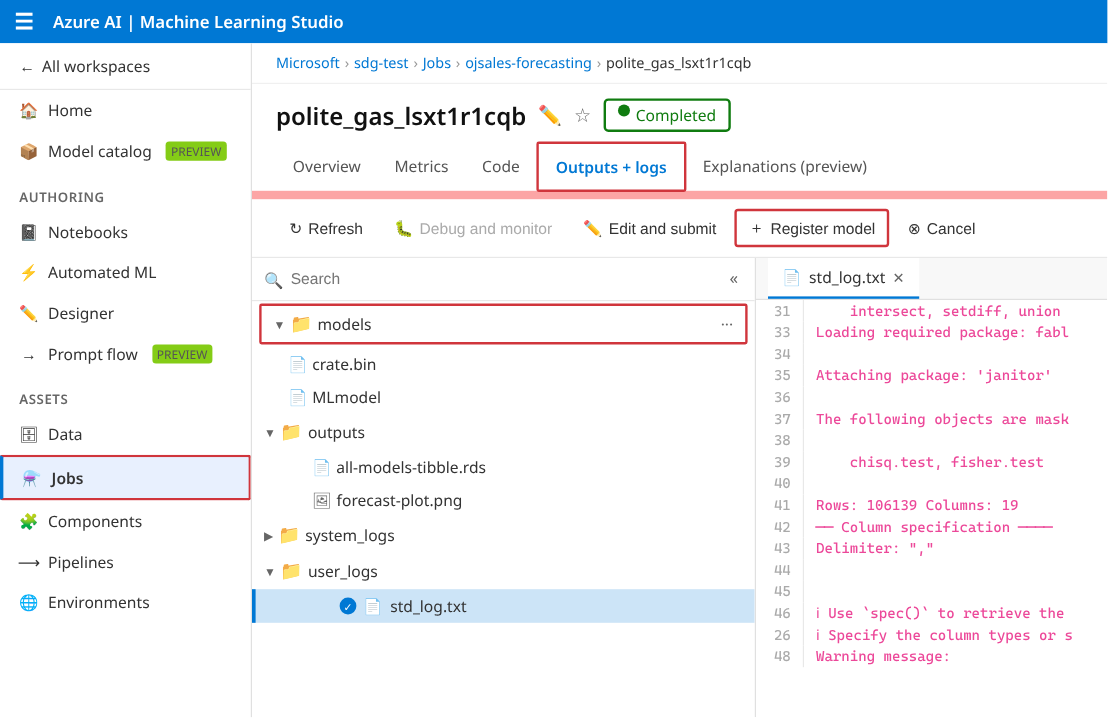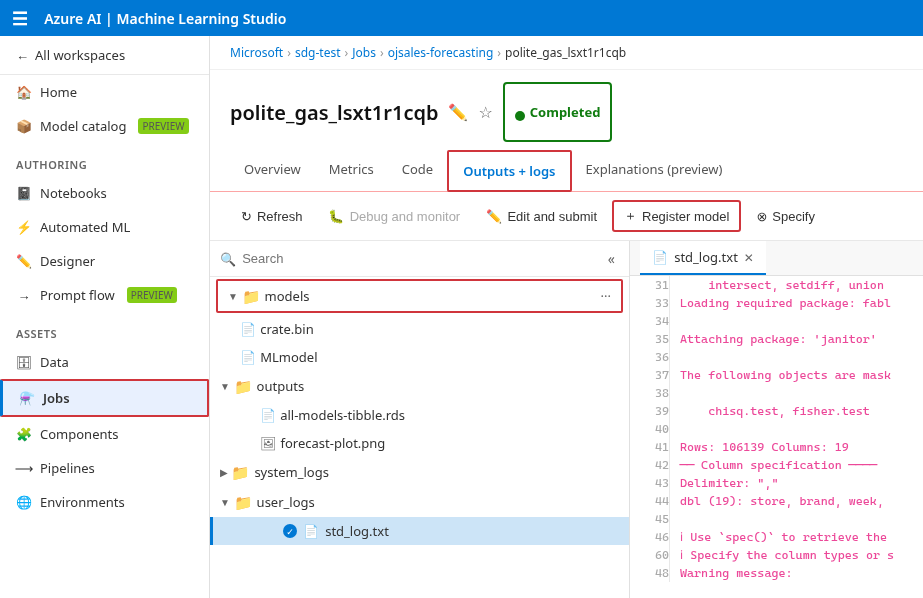--- a/index.html
+++ b/index.html
@@ -94,36 +94,37 @@
       padding: 12px 20px 8px;
       display: flex;
       align-items: center;
       gap: 10px;
       flex-shrink: 0;
     }
     .page-title { font-size: 20px; font-weight: 600; color: #111; }
     .icon-btn { cursor: pointer; color: #666; font-size: 16px; }
     .status-badge {
       display: flex;
-      align-items: flex-end;
+      align-items: flex-start;
       gap: 5px;
       background: #fff;
       border: 2px solid #107c10;
       border-radius: 4px;
-      padding: 19px 10px;
-      font-size: 13px;
-      font-weight: 700;
+      padding: 3px 10px;
+      font-size: 13px;
+      font-weight: 400;
       color: #107c10;
     }
     .status-dot { width: 10px; height: 10px; background: #107c10; border-radius: 50%; }
 
     
     .tabs-bar {
       display: flex;
-      border-bottom: 1px solid #fca5a5;
+      align-items: center;
+      border-bottom: 7px solid #fca5a5;
       padding: 0 20px;
       flex-shrink: 0;
     }
     .tab {
       padding: 10px 14px;
       cursor: pointer;
       font-size: 13px;
       color: #555;
       border-bottom: 2px solid transparent;
       margin-bottom: -1px;
@@ -261,21 +262,21 @@
     }
     .log-line {
       display: flex;
       gap: 0;
       min-height: 18px;
       line-height: 18px;
     }
     .line-num {
       width: 40px;
       text-align: right;
-      padding-right: 0;
+      padding-right: 10px;
       color: #aaa;
       flex-shrink: 0;
       user-select: none;
       border-right: 1px solid #e8e8e8;
       margin-right: 10px;
     }
     .line-content { color: #ec4899; white-space: pre; }
   </style>
 </head>
 <body>
@@ -388,21 +389,21 @@
       <button class="toolbar-btn">
         <span>✏️</span>
         <span>Edit and submit</span>
       </button>
       <button class="toolbar-btn outlined">
         <span>＋</span>
         <span>Register model</span>
       </button>
       <button class="toolbar-btn">
         <span>⊗</span>
-        <span>Specify</span>
+        <span>Cancel</span>
       </button>
     </div>
 
     <div class="split-content">
 
       <div class="file-browser">
         <div class="file-search-bar">
           <span style="color:#666">🔍</span>
           <input class="file-search-input" type="text" placeholder="Search" style="">
           <span class="collapse-btn">«</span>
@@ -510,32 +511,31 @@
             <div class="log-line">
               <span class="line-num">42</span>
               <span class="line-content">── Column specification ────</span>
             </div>
             <div class="log-line">
               <span class="line-num">43</span>
               <span class="line-content">Delimiter: ","</span>
             </div>
             <div class="log-line">
               <span class="line-num">44</span>
-              <span class="line-content">dbl (19): store, brand, week,</span>
             </div>
             <div class="log-line">
               <span class="line-num">45</span>
               <span class="line-content"></span>
             </div>
             <div class="log-line">
               <span class="line-num">46</span>
               <span class="line-content">ℹ Use `spec()` to retrieve the</span>
             </div>
             <div class="log-line">
-              <span class="line-num">60</span>
+              <span class="line-num">26</span>
               <span class="line-content">ℹ Specify the column types or s</span>
             </div>
             <div class="log-line">
               <span class="line-num">48</span>
               <span class="line-content">Warning message:</span>
             </div>
           </div>
       </div>
 
     </div>

